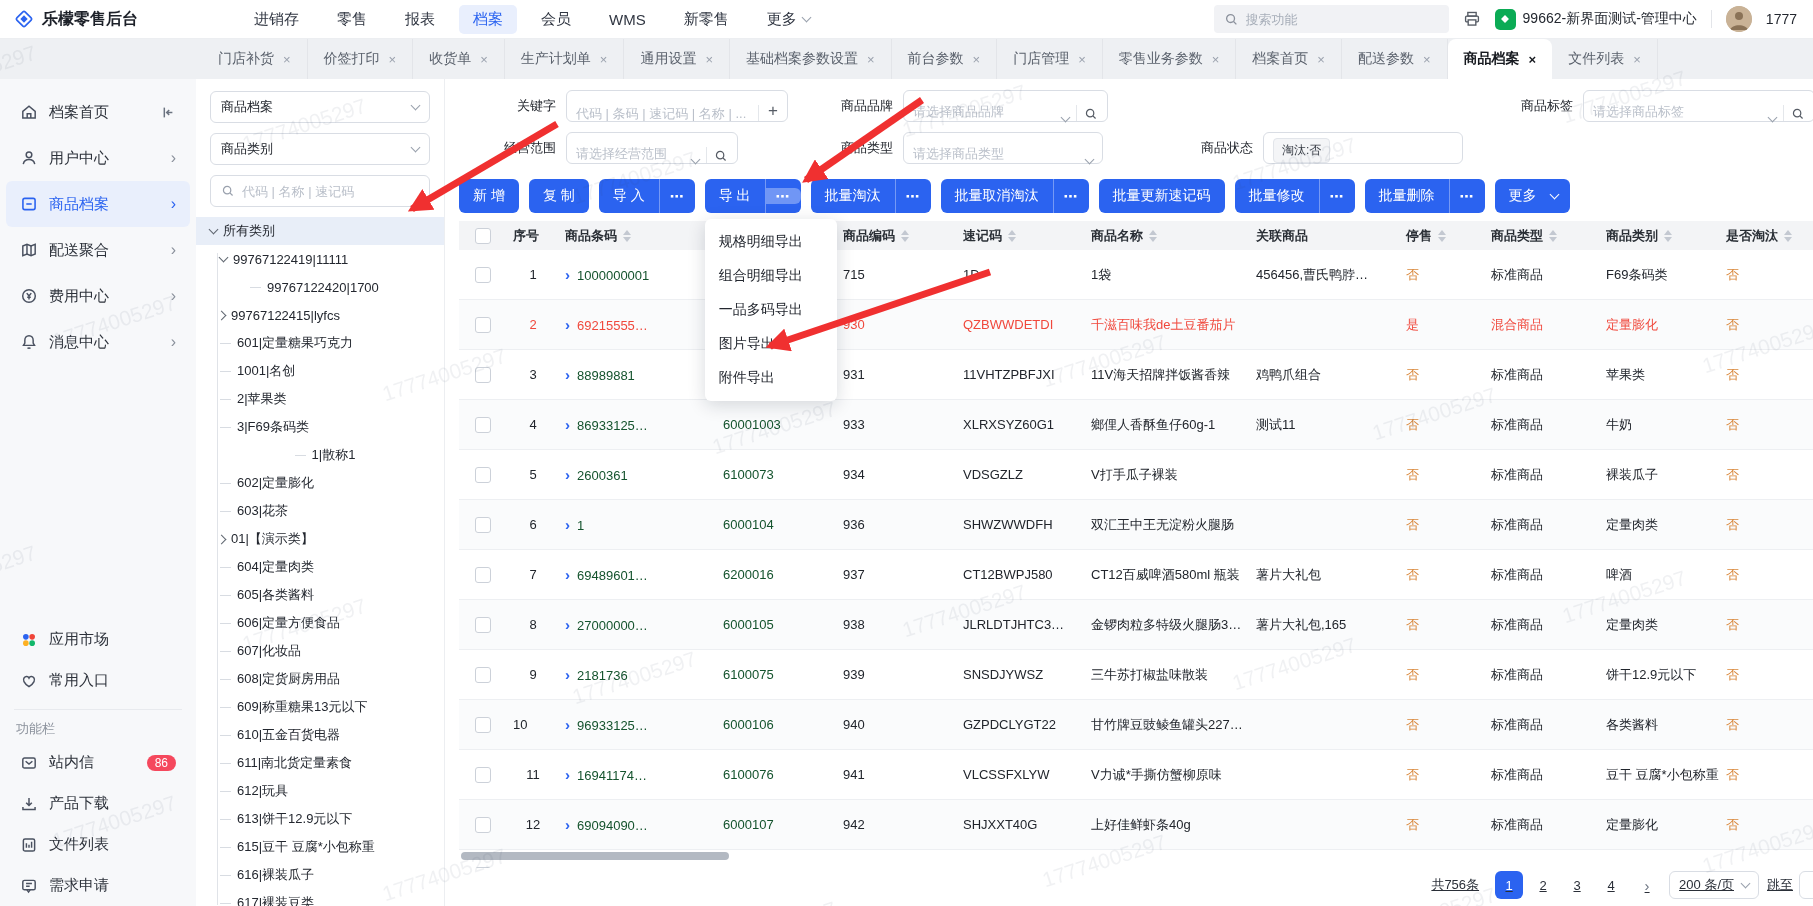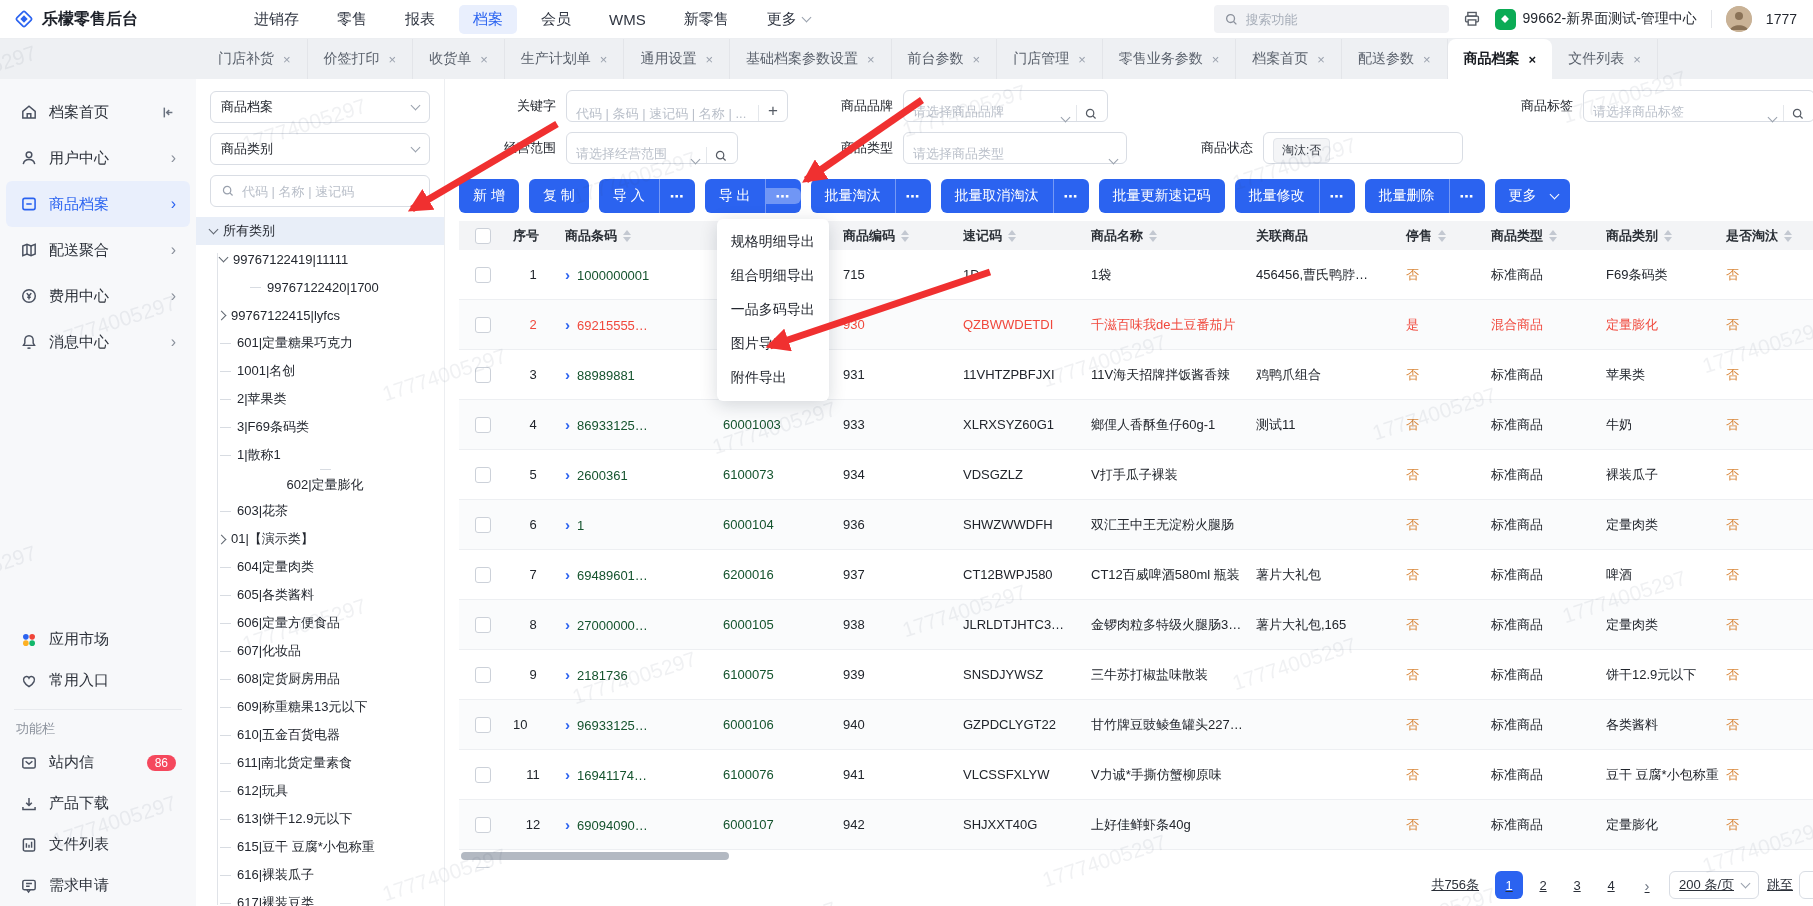--- a/index.html
+++ b/index.html
@@ -78,21 +78,21 @@
   .advlink { color:#2b63f0; font-size:13px; display:flex; align-items:center; gap:5px; cursor:pointer; margin-left:6px; }
   .advlink .cvd { border-color:#2b63f0; }
 
   .toolbar { display:flex; gap:10px; margin-top:5px; flex:none; height:34px; }
   .tbtn-wrap { position:relative; }
   .tbtn { height:34px; background:#2b63f0; color:#fff; border-radius:6px; display:flex; align-items:center; font-size:14px; cursor:pointer; overflow:visible; white-space:nowrap; }
   .tbtn .lab { padding:0 14px; }
   .tbtn .splitline { width:1px; height:34px; background:rgba(255,255,255,.35); }
   .tbtn .dots { padding:0 10px; letter-spacing:1px; font-weight:bold; }
   .tbtn .dots.open { background:#7096f5; border-radius:0 6px 6px 0; }
-  .menu { position:absolute; top:40px; left:12px; width:112px; background:#fff; border-radius:6px; box-shadow:0 4px 18px rgba(15,23,42,.16); padding:6px 0; z-index:30; }
+  .menu { position:absolute; top:40px; left:0; width:132px; background:#fff; border-radius:6px; box-shadow:0 4px 18px rgba(15,23,42,.16); padding:6px 0; z-index:30; }
   .menu-item { padding:8px 14px; font-size:14px; color:#23272f; cursor:pointer; white-space:nowrap; }
 
   
   .tablewrap { flex:1; overflow:hidden; position:relative; margin-top:8px; }
   .trow { display:grid; grid-template-columns:48px 52px 158px 120px 120px 128px 165px 150px 85px 115px 120px 95px; align-items:center; }
   .thead { background:#f3f4f6; height:29px; font-weight:bold; color:#2a2f36; font-size:13px; }
   .thead .cell { display:flex; align-items:center; gap:4px; }
   .tbody .trow { height:50px; border-bottom:1px solid #edeff2; background:#fff; }
   .tbody .trow:nth-child(even) { background:#fafbfc; }
   .cell { padding:0 6px; white-space:nowrap; overflow:hidden; }
@@ -430,25 +430,25 @@
             <span>1001|名创</span>
           </div>
           <div class="tree-item" style="padding-left: 10px;">
             <span class="dash"></span>
             <span>2|苹果类</span>
           </div>
           <div class="tree-item" style="padding-left: 10px;">
             <span class="dash"></span>
             <span>3|F69条码类</span>
           </div>
-          <div class="tree-item" style="padding-left: 10px;">
+          <div class="tree-item" style="padding-left: 10px; justify-content: center;">
             <span class="dash"></span>
             <span>1|散称1</span>
           </div>
-          <div class="tree-item" style="padding-left: 10px; flex-direction: column;">
+          <div class="tree-item" style="padding-left: 10px;">
             <span class="dash"></span>
             <span>602|定量膨化</span>
           </div>
           <div class="tree-item" style="padding-left: 10px;">
             <span class="dash"></span>
             <span>603|花茶</span>
           </div>
           <div class="tree-item" style="padding-left: 10px;">
             <span class="arr right"></span>
             <span>01|【演示类】</span>
@@ -557,21 +557,21 @@
               <span>
                 <svg class="ic" width="14" height="14" viewBox="0 0 16 16" fill="none" stroke="#555b64" stroke-width="1.4">
                   <circle cx="7" cy="7" r="4.2"></circle>
                   <path d="M10.2 10.2 L13.2 13.2"></path>
                 </svg>
               </span>
             </div>
           </div>
           <div class="fg" style="left: 364px;">
             <span class="lbl">商品类型</span>
-            <div class="ctl" style="width: 224px;">
+            <div class="ctl" style="width: 200px;">
               <span class="ph">请选择商品类型</span>
               <span class="cvd"></span>
             </div>
           </div>
           <div class="fg" style="left: 724px;">
             <span class="lbl">商品状态</span>
             <div class="ctl" style="width: 200px;">
               <span class="tagchip">淘汰:否</span>
             </div>
           </div>

